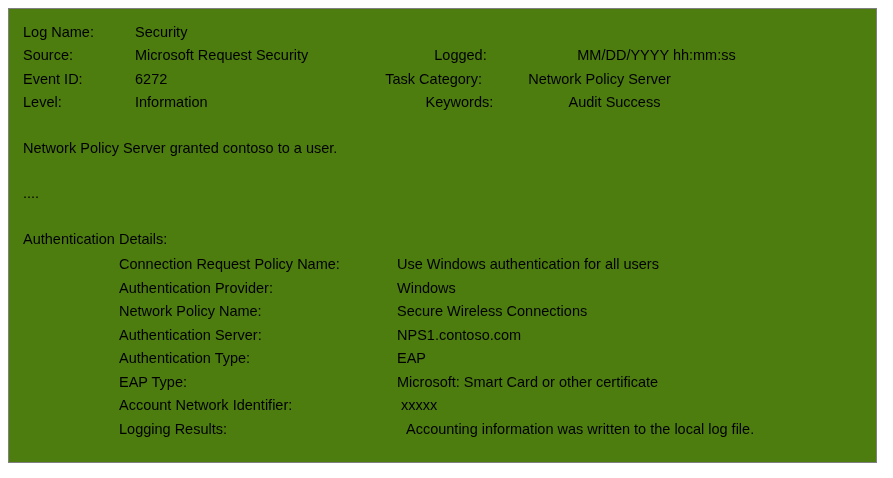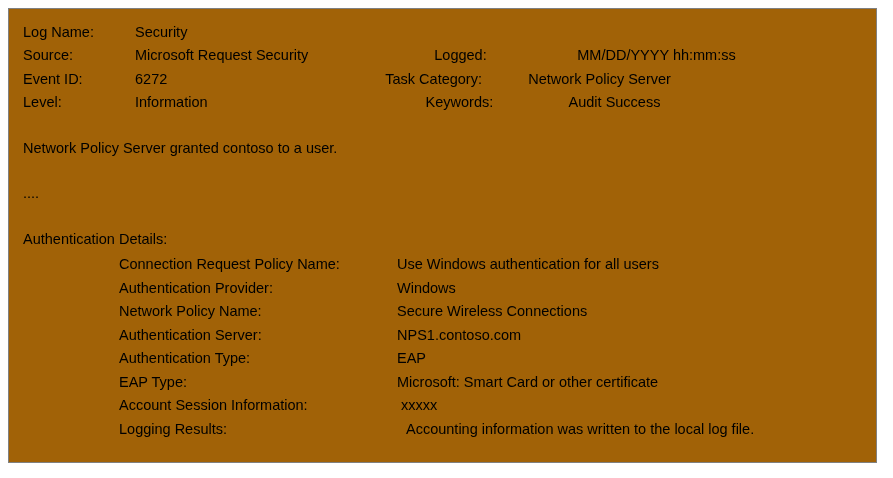--- a/index.html
+++ b/index.html
@@ -14,21 +14,21 @@
     color: #000000;
     overflow: hidden;
   }
   .event-card {
     position: absolute;
     left: 8px;
     top: 8px;
     width: 869px;
     height: 455px;
     border: 1px solid #808080;
-    background: #a16207;
+    background: #4d7c0f;
     box-sizing: border-box;
   }
   .inner {
     padding: 12px 14px 0 14px;
     font-size: 14.5px;
     line-height: 1.62;
   }
   
   .header-rows {
     display: block;
@@ -175,21 +175,21 @@
       </div>
 
       <div class="drow">
         <span class="d-indent"></span>
         <span class="d-label">EAP Type:</span>
         <span class="d-value">Microsoft: Smart Card or other certificate</span>
       </div>
 
       <div class="drow">
         <span class="d-indent"></span>
-        <span class="d-label">Account Session Information:</span>
+        <span class="d-label">Account Network Identifier:</span>
         <span class="d-value pad-1">xxxxx</span>
       </div>
 
       <div class="drow">
         <span class="d-indent"></span>
         <span class="d-label">Logging Results:</span>
         <span class="d-value pad-2">Accounting information was written to the local log file.</span>
       </div>
 
     </div>

